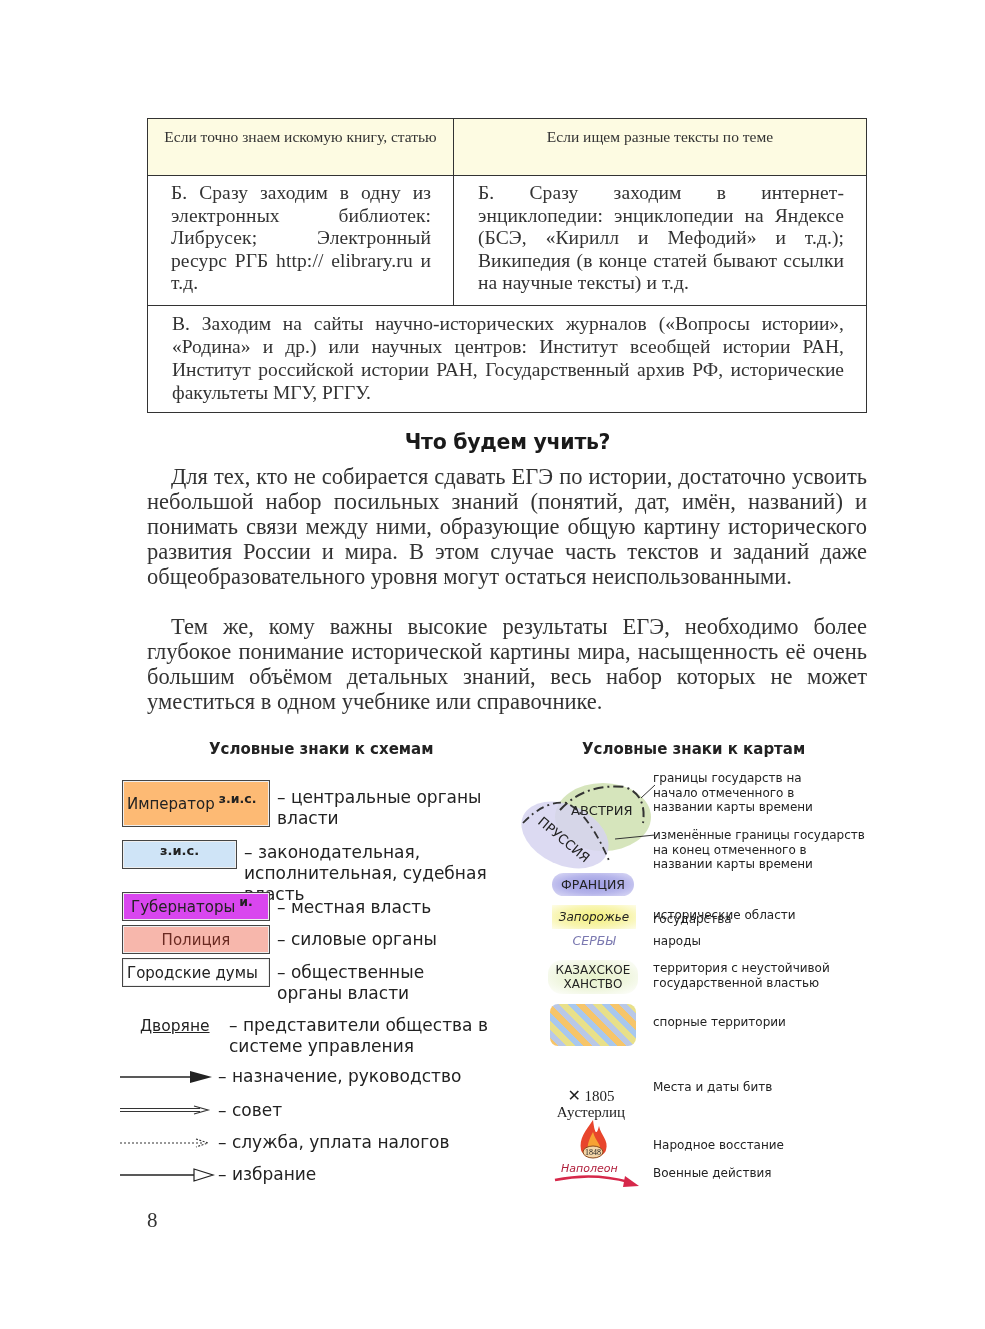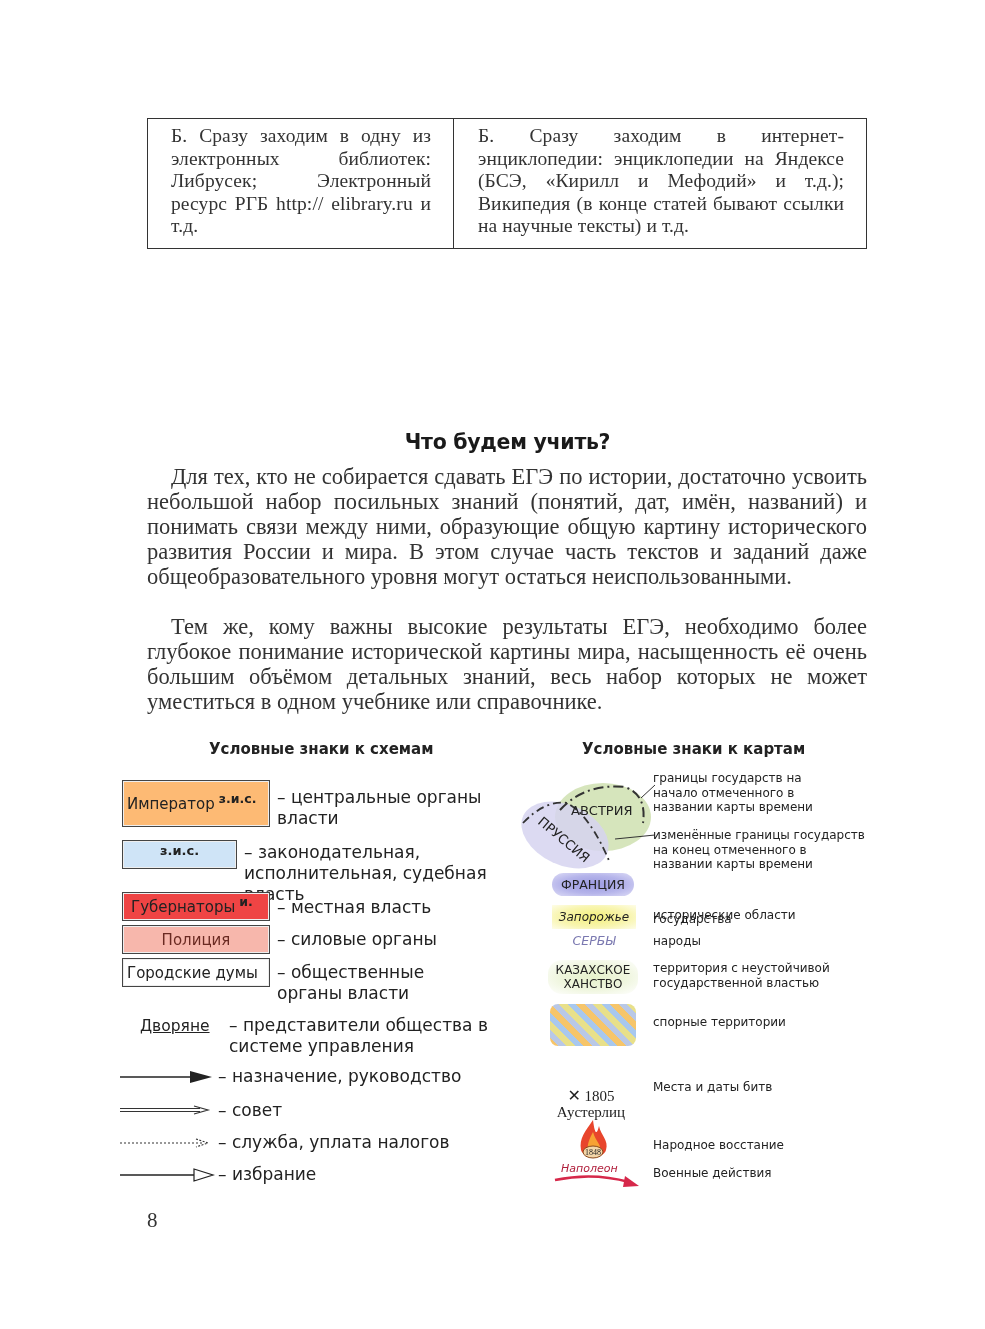--- a/index.html
+++ b/index.html
@@ -40,21 +40,21 @@
     position: absolute; border: 1.5px solid #444; font-family: "DejaVu Sans", sans-serif; font-size: 15px; color: #222;
     display: flex; align-items: center; box-shadow: inset 0 0 0 1px #eee;
   }
   .box sup { font-size: 12.5px; font-weight: bold; position: relative; top: -5px; margin-left: 4px; }
   .desc { position: absolute; font-family: "DejaVu Sans", sans-serif; font-size: 17px; line-height: 21px; color: #222; }
 
   .b-imp { left: 122px; top: 780px; width: 148px; height: 47px; background: #fdba74; padding-left: 4px; }
   .d-imp { left: 277px; top: 787px; }
   .b-zis { left: 122px; top: 840px; width: 115px; height: 29px; background: #cfe4f7; justify-content: center; align-items: flex-start; padding-top: 2px; font-weight: bold; font-size: 13px; }
   .d-zis { left: 244px; top: 842px; }
-  .b-gub { left: 122px; top: 892px; width: 148px; height: 29px; background: #ef4444; padding-left: 8px; }
+  .b-gub { left: 122px; top: 892px; width: 148px; height: 29px; background: #d946ef; padding-left: 8px; }
   .d-gub { left: 277px; top: 897px; }
   .b-pol { left: 122px; top: 925px; width: 148px; height: 29px; background: #f7b7ac; justify-content: center; color: #6a2a22; }
   .d-pol { left: 277px; top: 929px; }
   .b-dum { left: 122px; top: 958px; width: 148px; height: 29px; background: #ffffff; padding-left: 4px; }
   .d-dum { left: 277px; top: 962px; }
   .dvor { position: absolute; left: 140px; top: 1017px; font-family: "DejaVu Sans", sans-serif; font-size: 15.5px; color: #222; text-decoration: underline; }
   .d-dvor { left: 229px; top: 1015px; }
 
   .arrow { position: absolute; left: 120px; width: 95px; height: 14px; }
   .a1 { top: 1070px; } .a2 { top: 1103px; } .a3 { top: 1136px; } .a4 { top: 1168px; }
@@ -79,23 +79,30 @@
   .fire { left: 575px; top: 1118px; width: 36px; height: 44px; }
   .war { left: 553px; top: 1160px; width: 88px; height: 30px; }
 
   .page-num { position: absolute; left: 147px; top: 1208px; font-family: "Liberation Serif", serif; font-size: 21px; color: #333; }
 </style>
 </head>
 <body>
 
 <table class="tbl">
   <tbody>
+      <tr class="hdr">
+    <td class="c1">Если точно знаем искомую книгу, статью</td>
+    <td class="c2">Если ищем разные тексты по теме</td>
+  </tr>
   <tr class="body">
     <td class="c1 just-last">Б. Сразу заходим в одну из электронных библиотек: Либрусек; Электронный ресурс РГБ http:// elibrary.ru и т.д.</td>
     <td class="c2 just-last">Б. Сразу заходим в интернет-энциклопедии: энциклопедии на Яндексе (БСЭ, «Кирилл и Мефодий» и т.д.); Википедия (в конце статей бывают ссылки на научные тексты) и т.д.</td>
+  </tr>
+  <tr class="full">
+    <td colspan="2" class="just-last">В. Заходим на сайты научно-исторических журналов («Вопросы истории», «Родина» и др.) или научных центров: Институт всеобщей истории РАН, Институт российской истории РАН, Государственный архив РФ, исторические факультеты МГУ, РГГУ.</td>
   </tr>
 </tbody>
   </table>
 
 <div class="sec-title">Что будем учить?</div>
 <p class="para p1 just-last">Для тех, кто не собирается сдавать ЕГЭ по истории, достаточно усвоить небольшой набор посильных знаний (понятий, дат, имён, названий) и понимать связи между ними, образующие общую картину исторического развития России и мира. В этом случае часть текстов и заданий даже общеобразовательного уровня могут остаться неиспользованными.</p>
 <p class="para p2 just-last">Тем же, кому важны высокие результаты ЕГЭ, необходимо более глубокое понимание исторической картины мира, насыщенность её очень большим объёмом детальных знаний, весь набор которых не может уместиться в одном учебнике или справочнике.</p>
 
 <div class="leg-title lt-left">Условные знаки к схемам</div>
 

